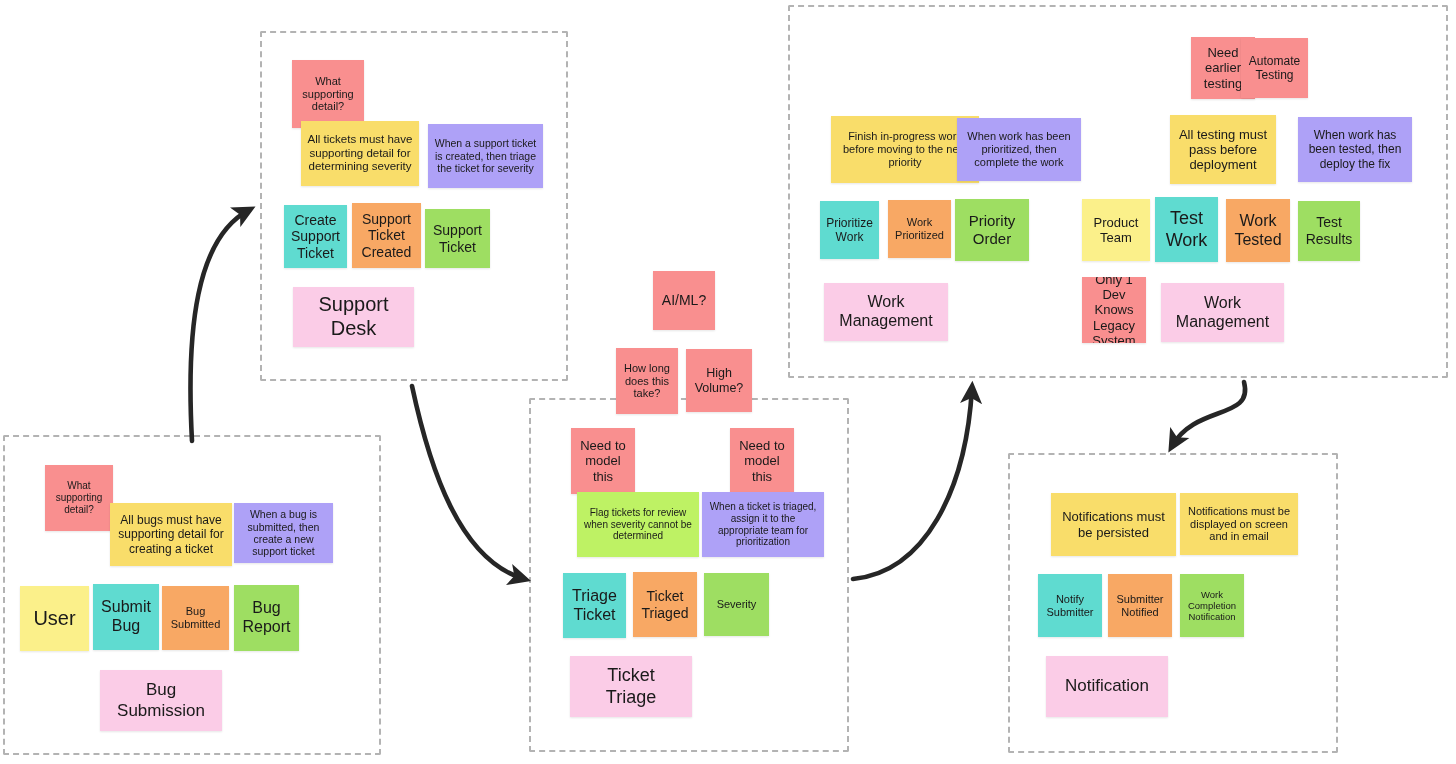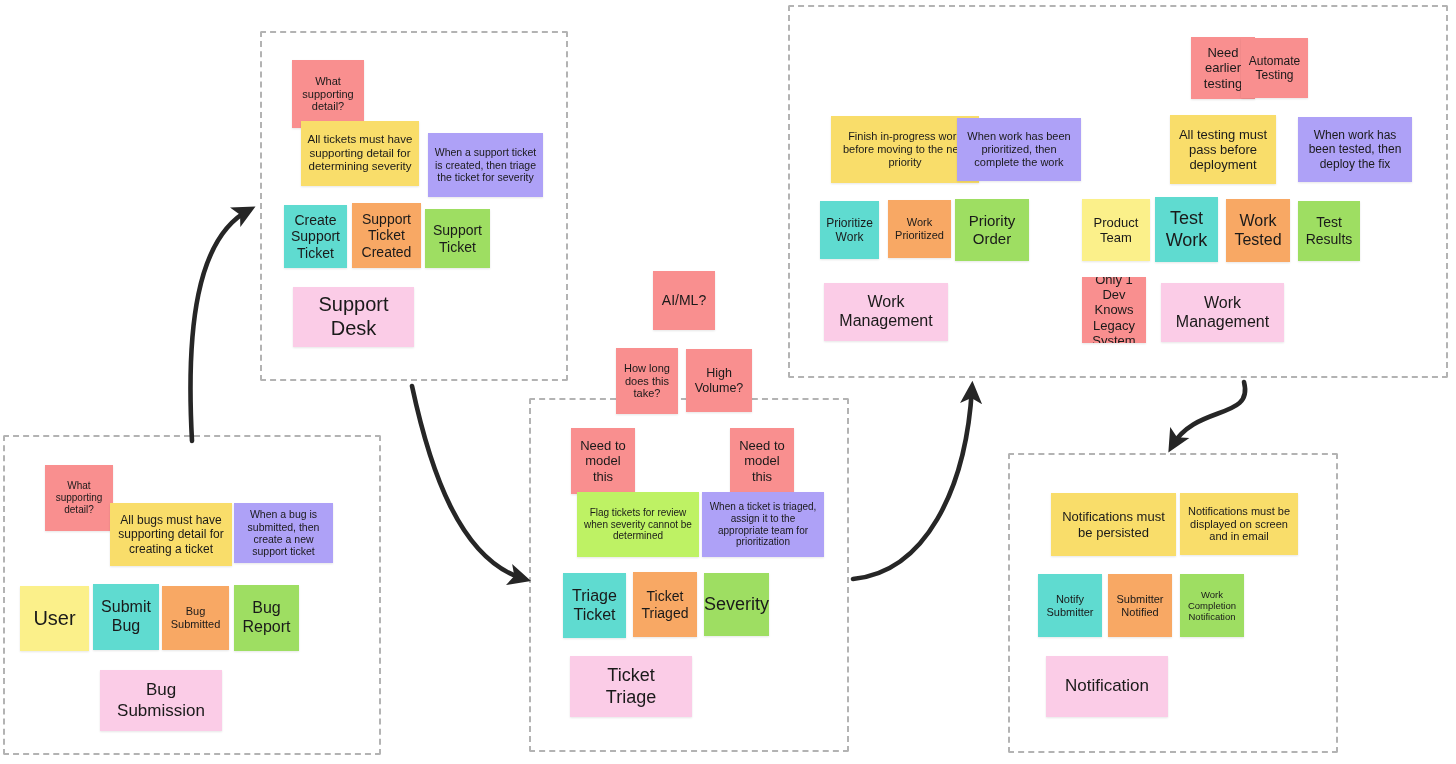--- a/index.html
+++ b/index.html
@@ -76,21 +76,21 @@
         <path d="M 853 579 C 925 572 966 490 972 388" fill="none" stroke="#262626" stroke-width="4.6" stroke-linecap="round" marker-end="url(#arrowhead)"></path>
         <path d="M 1244 382 C 1254 420 1196 404 1172 446" fill="none" stroke="#262626" stroke-width="4.6" stroke-linecap="round" marker-end="url(#arrowhead)"></path>
       </g>
   </svg>
 
   <div id="notes-layer">
       <div class="note note-hotspot" style="left: 292px; top: 60px; width: 72px; height: 68px; background: rgb(249, 143, 143); font-size: 11px; color: rgb(26, 26, 26);">What
 supporting
 detail?</div>
       <div class="note note-policy" style="left: 301px; top: 121px; width: 118px; height: 65px; background: rgb(249, 221, 106); font-size: 11.5px; color: rgb(26, 26, 26);">All tickets must have supporting detail for determining severity</div>
-      <div class="note note-read-model" style="left: 428px; top: 124px; width: 115px; height: 64px; background: rgb(174, 161, 247); font-size: 10.5px; color: rgb(26, 26, 26); margin-top: 9px;">When a support ticket is created, then triage the ticket for severity</div>
+      <div class="note note-read-model" style="left: 428px; top: 124px; width: 115px; height: 64px; background: rgb(174, 161, 247); font-size: 10.5px; color: rgb(26, 26, 26);">When a support ticket is created, then triage the ticket for severity</div>
       <div class="note note-command" style="left: 284px; top: 205px; width: 63px; height: 63px; background: rgb(95, 219, 208); font-size: 14px; color: rgb(26, 26, 26);">Create
 Support
 Ticket</div>
       <div class="note note-event" style="left: 352px; top: 203px; width: 69px; height: 65px; background: rgb(248, 168, 100); font-size: 14px; color: rgb(26, 26, 26);">Support
 Ticket
 Created</div>
       <div class="note note-aggregate" style="left: 425px; top: 209px; width: 65px; height: 59px; background: rgb(158, 222, 98); font-size: 14px; color: rgb(26, 26, 26);">Support
 Ticket</div>
       <div class="note note-bounded-context" style="left: 293px; top: 287px; width: 121px; height: 60px; background: rgb(251, 204, 231); font-size: 20px; color: rgb(26, 26, 26);">Support
 Desk</div>
@@ -150,21 +150,21 @@
 this</div>
       <div class="note note-hotspot" style="left: 730px; top: 428px; width: 64px; height: 66px; background: rgb(249, 143, 143); font-size: 13px; color: rgb(26, 26, 26);">Need to
 model
 this</div>
       <div class="note note-policy" style="left: 577px; top: 492px; width: 122px; height: 65px; background: #bef264; font-size: 10px; color: rgb(26, 26, 26);">Flag tickets for review when severity cannot be determined</div>
       <div class="note note-read-model" style="left: 702px; top: 492px; width: 122px; height: 65px; background: rgb(174, 161, 247); font-size: 10px; color: rgb(26, 26, 26);">When a ticket is triaged, assign it to the appropriate team for prioritization</div>
       <div class="note note-command" style="left: 563px; top: 573px; width: 63px; height: 65px; background: rgb(95, 219, 208); font-size: 16px; color: rgb(26, 26, 26);">Triage
 Ticket</div>
       <div class="note note-event" style="left: 633px; top: 572px; width: 64px; height: 65px; background: rgb(248, 168, 100); font-size: 14px; color: rgb(26, 26, 26);">Ticket
 Triaged</div>
-      <div class="note note-aggregate" style="left: 704px; top: 573px; width: 65px; height: 63px; background: rgb(158, 222, 98); font-size: 18px; color: rgb(26, 26, 26);">Severity</div>
+      <div class="note note-aggregate" style="left: 704px; top: 573px; width: 65px; height: 63px; background: rgb(158, 222, 98); font-size: 11px; color: rgb(26, 26, 26);">Severity</div>
       <div class="note note-bounded-context" style="left: 570px; top: 656px; width: 122px; height: 61px; background: rgb(251, 204, 231); font-size: 18px; color: rgb(26, 26, 26);">Ticket
 Triage</div>
       <div class="note note-policy" style="left: 1051px; top: 493px; width: 125px; height: 63px; background: rgb(249, 221, 106); font-size: 13px; color: rgb(26, 26, 26);">Notifications must be persisted</div>
       <div class="note note-policy" style="left: 1180px; top: 493px; width: 118px; height: 62px; background: rgb(249, 221, 106); font-size: 11px; color: rgb(26, 26, 26);">Notifications must be displayed on screen and in email</div>
       <div class="note note-command" style="left: 1038px; top: 574px; width: 64px; height: 63px; background: rgb(95, 219, 208); font-size: 11px; color: rgb(26, 26, 26);">Notify
 Submitter</div>
       <div class="note note-event" style="left: 1108px; top: 574px; width: 64px; height: 63px; background: rgb(248, 168, 100); font-size: 11px; color: rgb(26, 26, 26);">Submitter
 Notified</div>
       <div class="note note-aggregate" style="left: 1180px; top: 574px; width: 64px; height: 63px; background: rgb(158, 222, 98); font-size: 9.5px; color: rgb(26, 26, 26);">Work
 Completion

